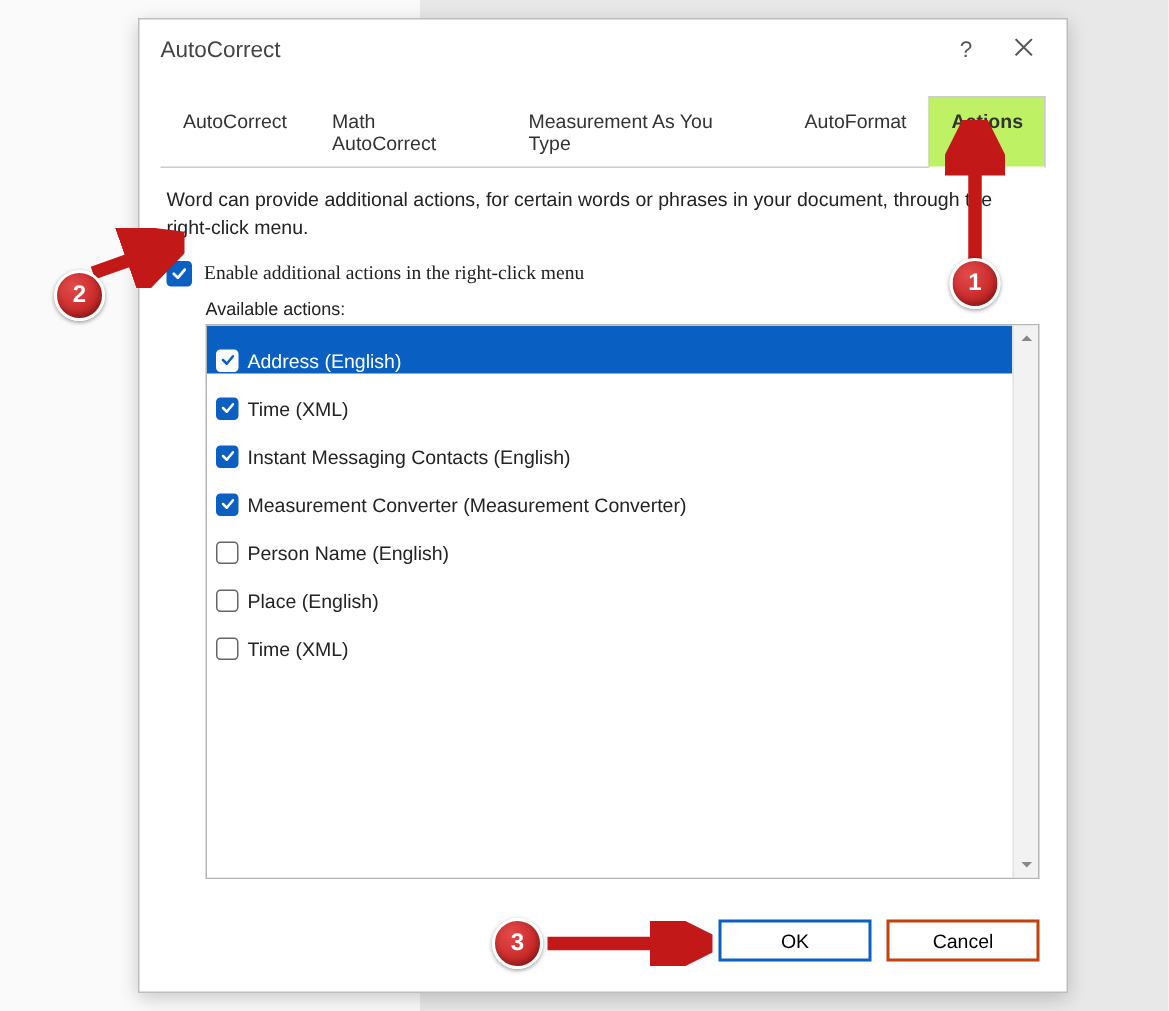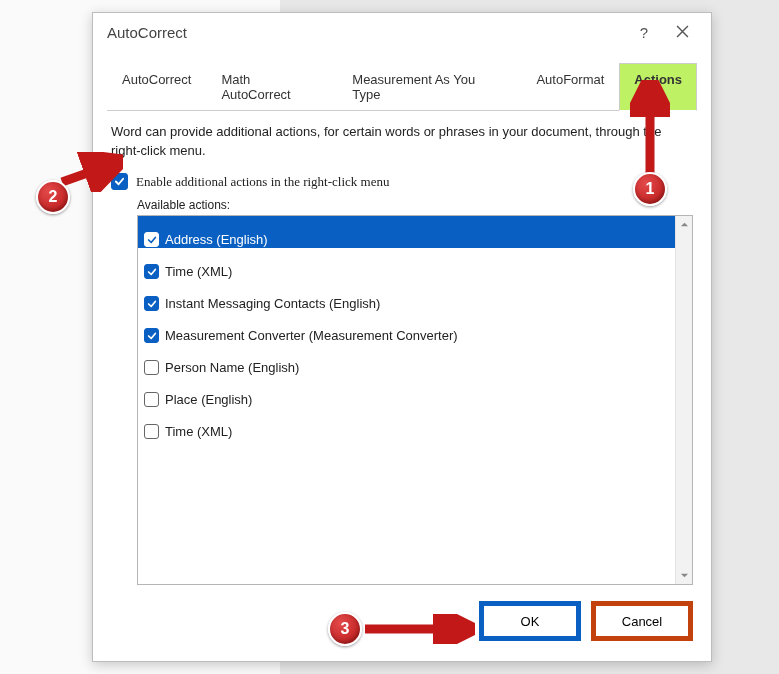--- a/index.html
+++ b/index.html
@@ -122,22 +122,22 @@
       height: 17px;
       display: flex; align-items: center; justify-content: center;
       color: #888;
     }
     .sbtn svg { width: 9px; height: 9px; }
     .footer {
       display: flex; justify-content: flex-end; gap: 10px;
       padding: 16px 18px 20px 18px;
     }
     .btn {
-      width: 102px; height: 40px;
-      border: 5px solid #c2410c;
+      width: 102px; height: 28px;
+      border: 2px solid #c2410c;
       background: #fff;
       font-size: 13px;
       cursor: pointer;
       display: flex; align-items: center; justify-content: center;
     }
     .btn.ok { border-color: #0a60c2; }
     
     .badge {
       position: absolute;
       width: 34px; height: 34px;

